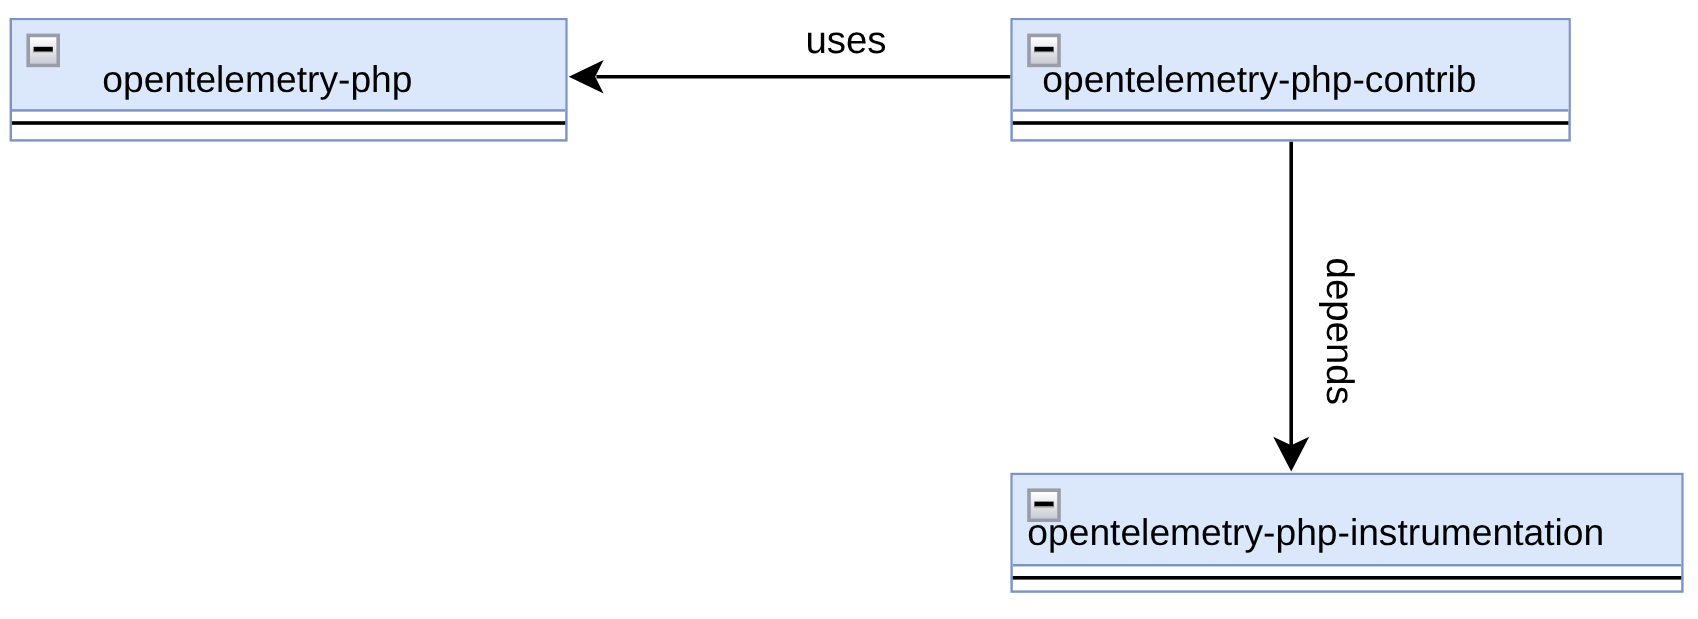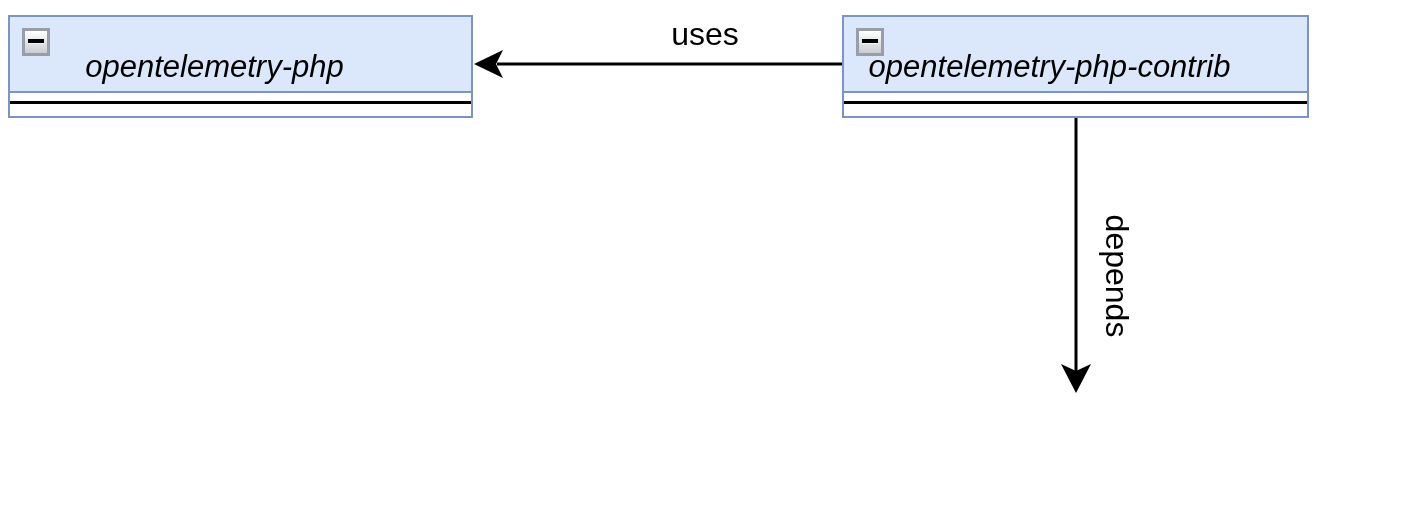--- a/index.html
+++ b/index.html
@@ -25,21 +25,20 @@
   }
   .node .separator {
     position: absolute; left: 0; right: 0; top: 84px;
     height: 3px;
     background: var(--separator, #000000);
   }
   .node .label {
     position: absolute; inset: 0;
     display: flex; align-items: center; justify-content: center;
     padding-right: 52px;
-    font-style: italic;
     font-size: 31px;
     color: var(--label-text, #000000);
     white-space: nowrap;
     z-index: 1;
   }
   .collapse {
     position: absolute; left: 12px; top: 11px;
     width: 22px; height: 22px;
     box-sizing: content-box;
     border: 3px solid #989da8;
@@ -99,14 +98,22 @@
 
   <div class="node" style="left:842px; top:15px; width:467px; height:103px;">
     <div class="title-bg"></div>
     <div class="separator"></div>
     <div class="label">opentelemetry-php-contrib</div>
     <div class="collapse">
       <div class="minus-bar"></div>
     </div>
   </div>
 
+  <div class="node" style="left:842px; top:394px; width:561px; height:100px;">
+    <div class="title-bg"></div>
+    <div class="separator"></div>
+    <div class="label">opentelemetry-php-instrumentation</div>
+    <div class="collapse">
+      <div class="minus-bar"></div>
+    </div>
+  </div>
 
 </div>
 
 </body></html>

